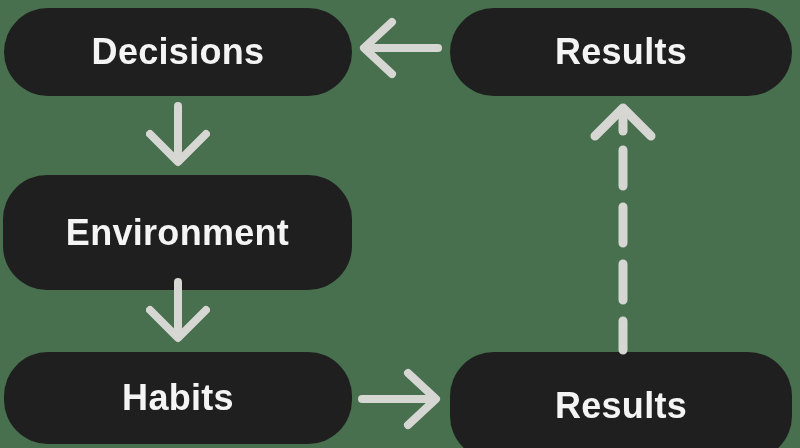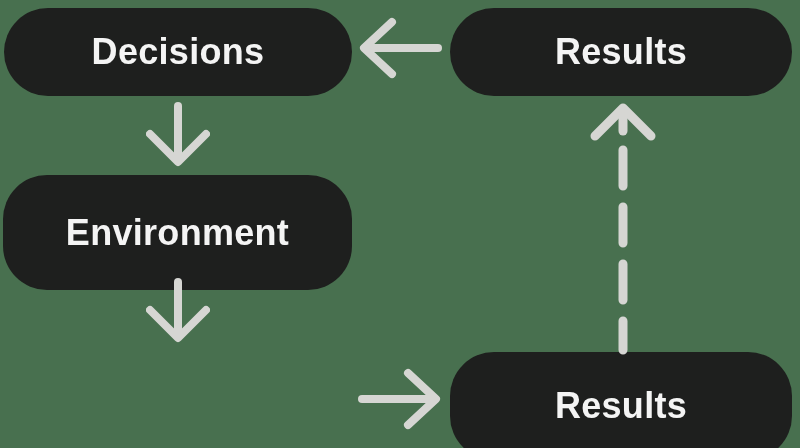--- a/index.html
+++ b/index.html
@@ -48,20 +48,23 @@
 <div id="canvas" style="--bg-color: #48704F; --node-fill: #1E1F1E; --node-text: #F4F4F4; --arrow-color: #D6D6D3;">
 
   <div class="node node-decisions">
     <span>Decisions</span>
   </div>
 
   <div class="node node-environment">
     <span>Environment</span>
   </div>
 
+  <div class="node node-habits">
+    <span>Habits</span>
+  </div>
 
   <div class="node node-results">
     <span>Results</span>
   </div>
 
   <div class="node node-vision">
     <span>Results</span>
   </div>
 
   <div class="arrow arrow-down-1">

